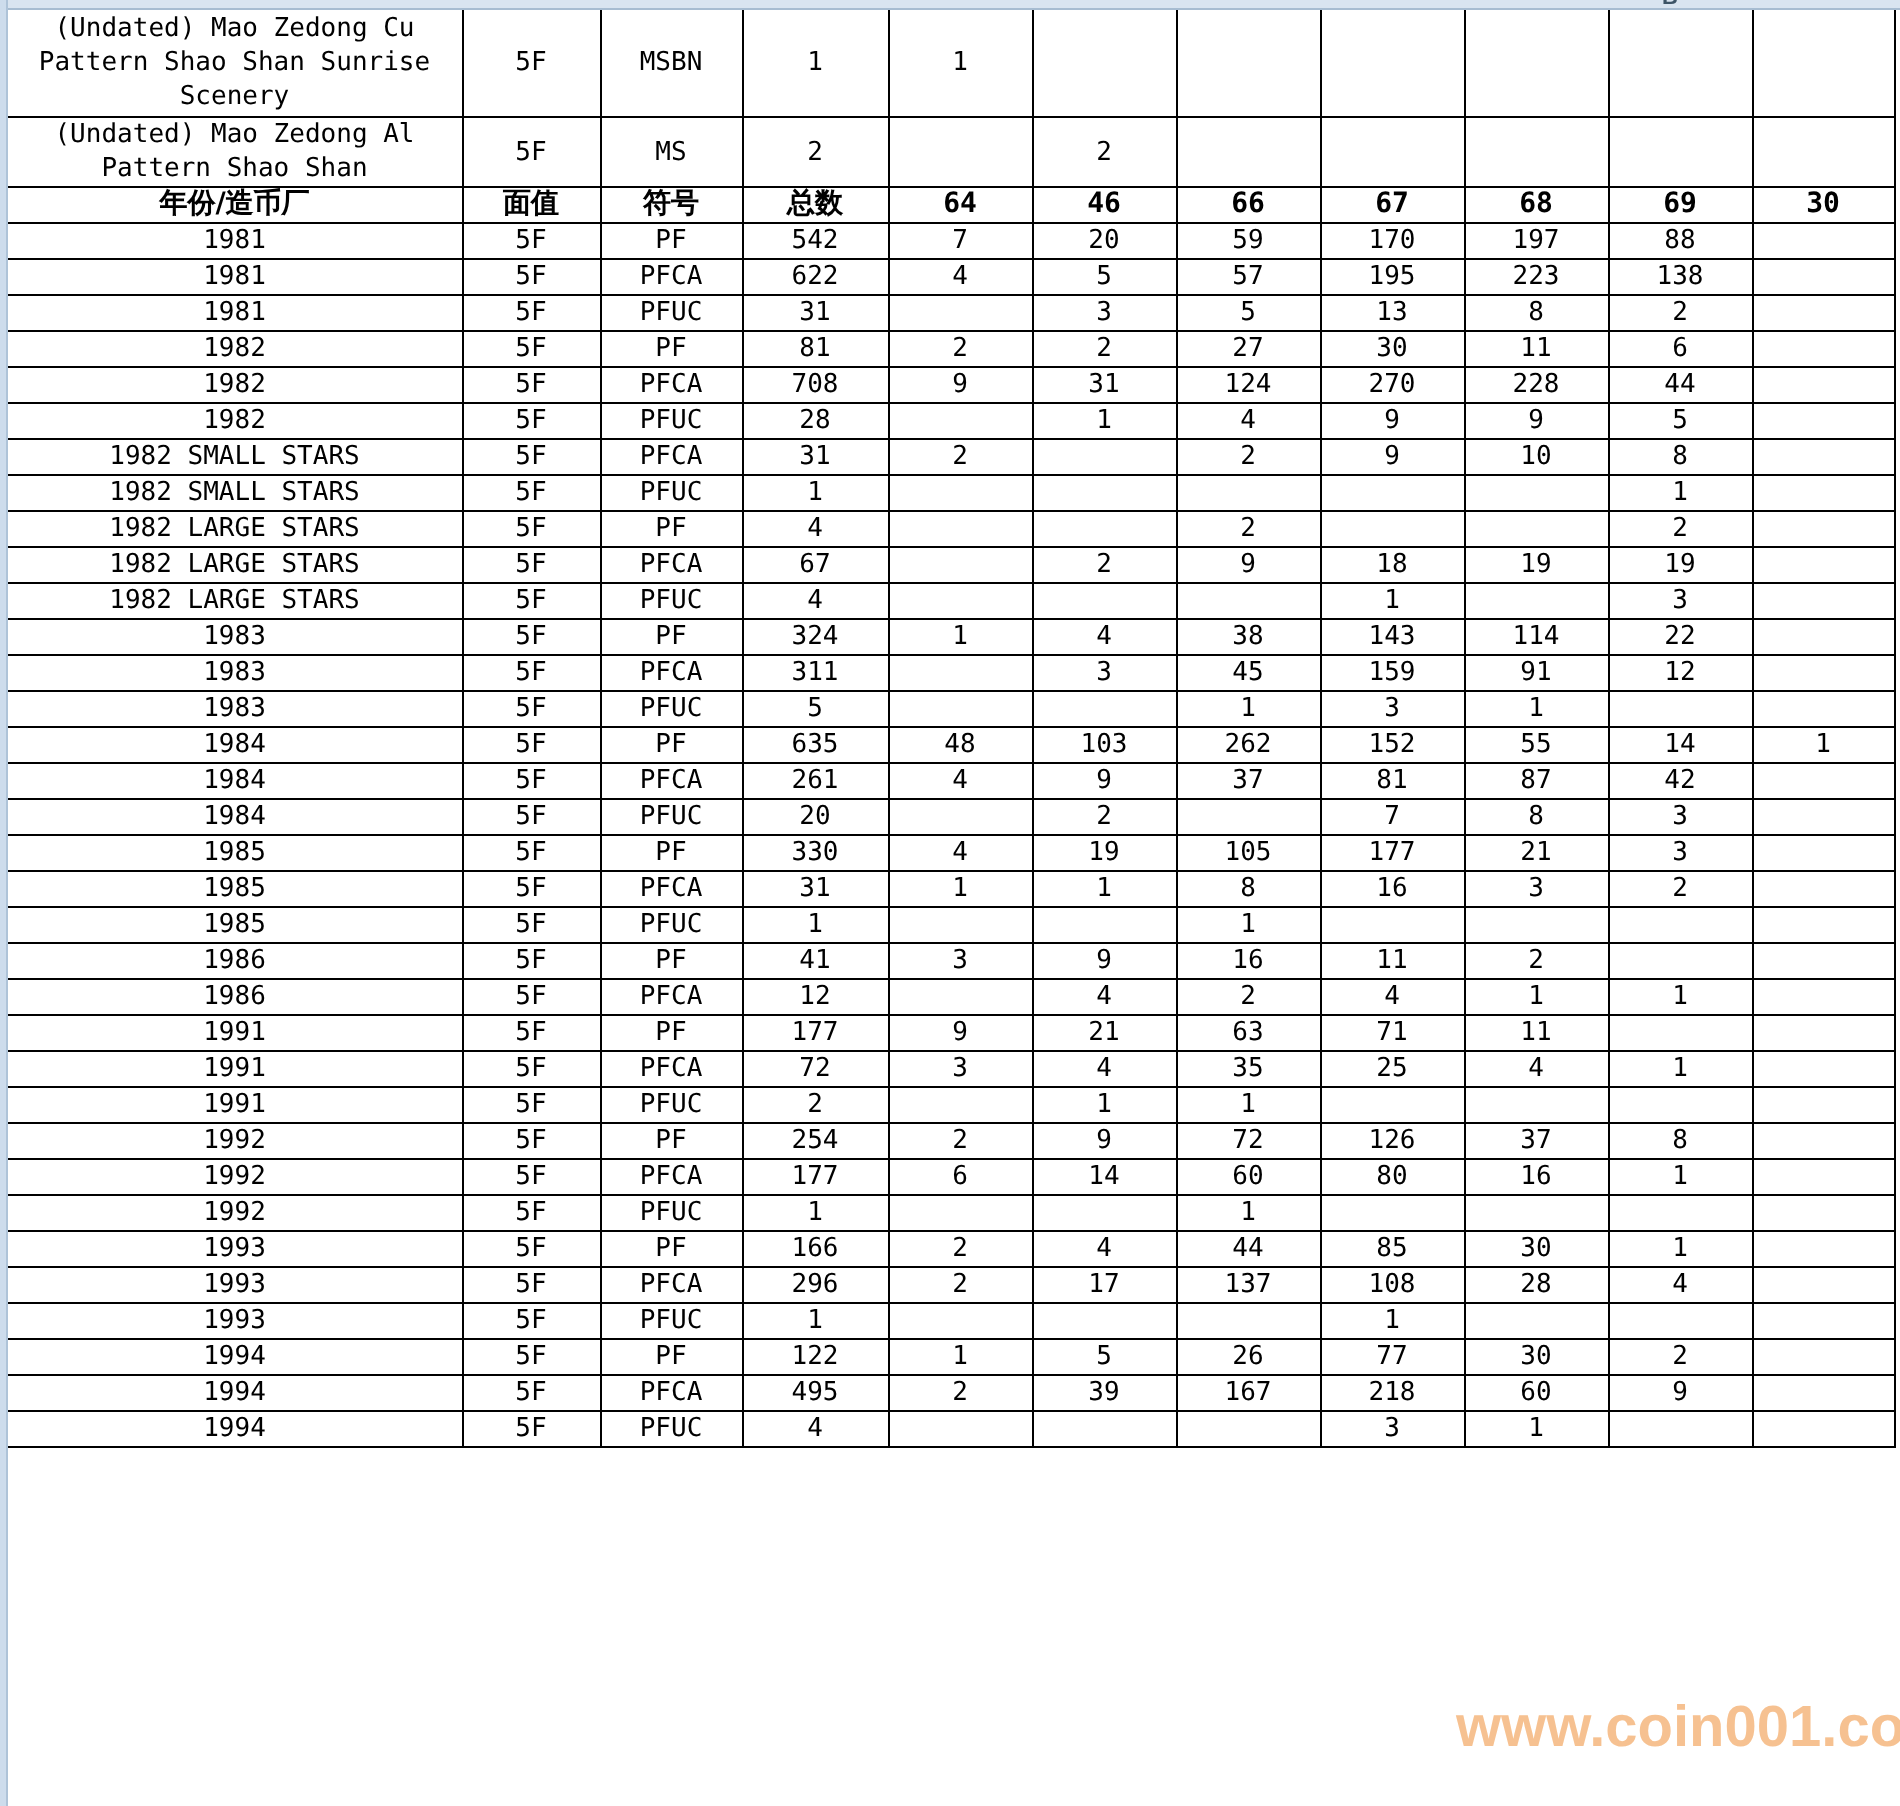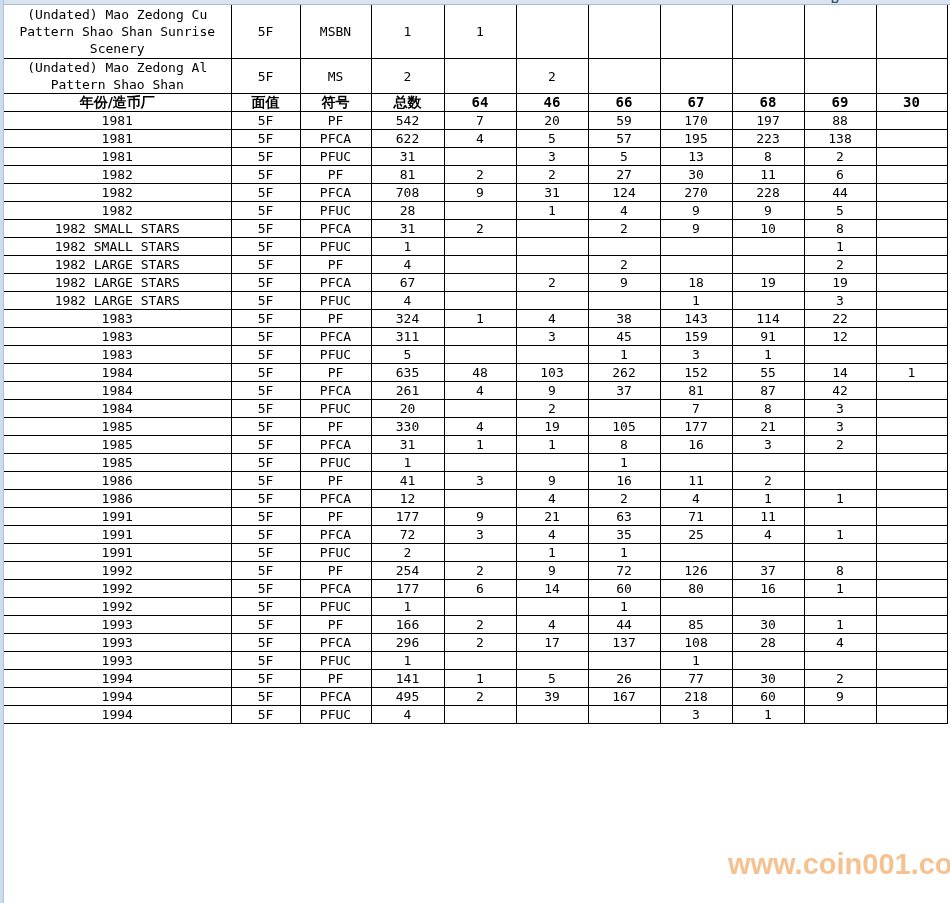--- a/index.html
+++ b/index.html
@@ -511,21 +511,21 @@
         <td></td>
         <td>1</td>
         <td></td>
         <td></td>
         <td></td>
       </tr>
       <tr>
         <td>1994</td>
         <td>5F</td>
         <td>PF</td>
-        <td>141</td>
+        <td>122</td>
         <td>1</td>
         <td>5</td>
         <td>26</td>
         <td>77</td>
         <td>30</td>
         <td>2</td>
         <td></td>
       </tr>
       <tr>
         <td>1994</td>

